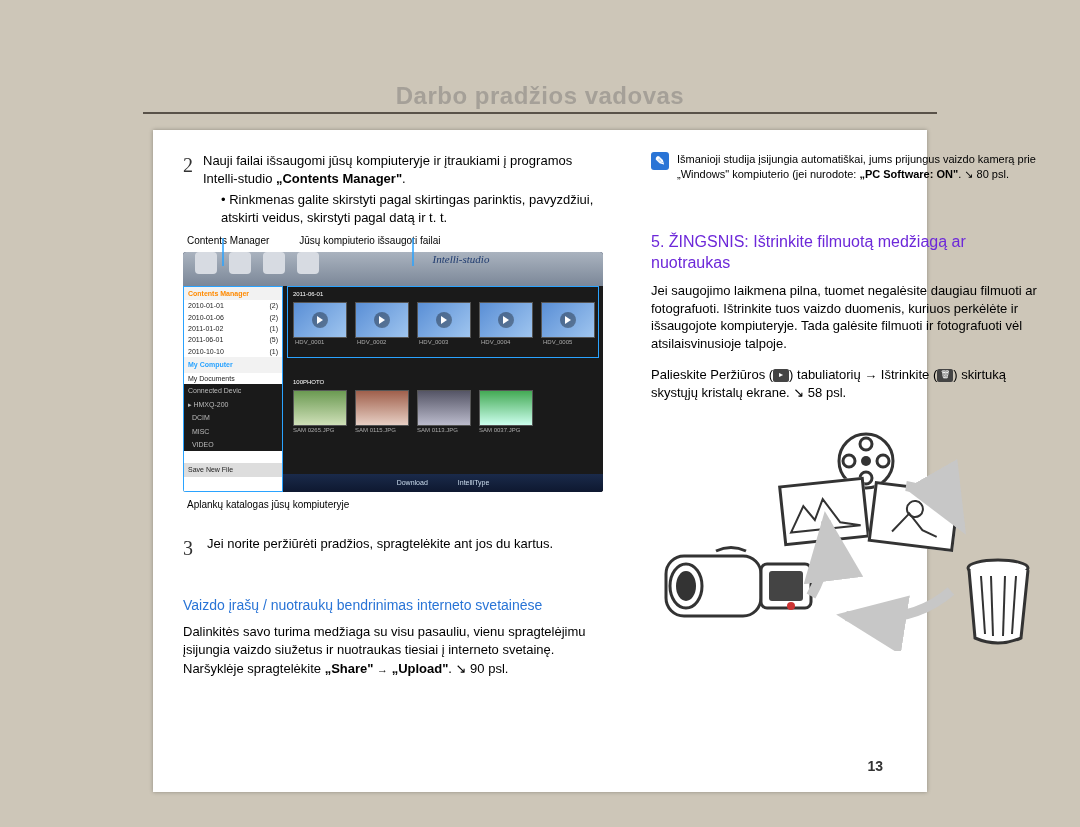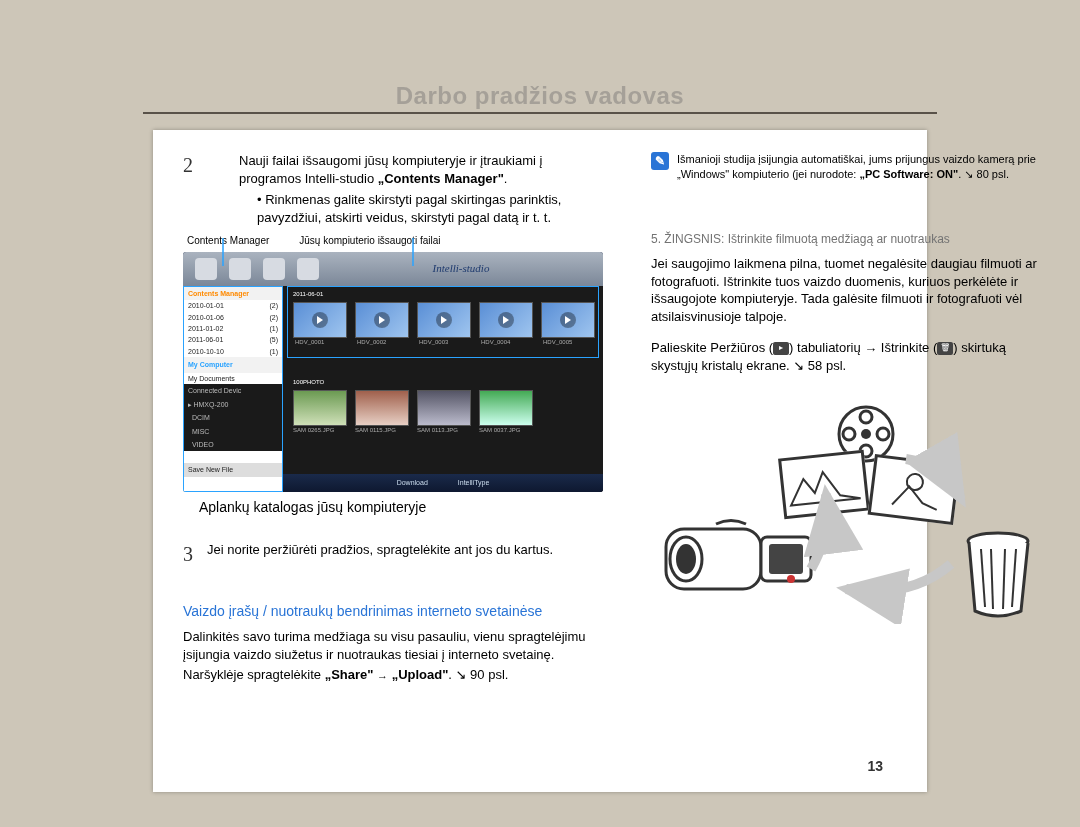--- a/index.html
+++ b/index.html
@@ -5,48 +5,48 @@
   html,body{margin:0;padding:0;background:#cdc6b8;font-family:Arial,Helvetica,sans-serif;color:#000;}
   .frame{width:904px;height:827px;margin:0 auto;position:relative;box-sizing:border-box;}
   .header{position:absolute;top:82px;left:0;right:0;text-align:center;color:#a5a098;font-weight:bold;font-size:24px;letter-spacing:0.5px;}
   .rule{position:absolute;top:112px;left:55px;right:55px;border-top:2px solid #595249;}
   .page{position:absolute;top:130px;left:65px;right:65px;bottom:35px;background:#fff;box-shadow:0 0 4px rgba(0,0,0,0.3);}
   .cols{display:flex;height:100%;}
   .col{flex:1;padding:22px 28px 20px 30px;box-sizing:border-box;font-size:13px;line-height:1.35;}
   .col-right{padding-left:20px;padding-right:30px;}
   .step-num{font-size:20px;color:#333;font-family:Georgia,serif;}
   .step-row{display:flex;gap:10px;}
-  .step-body{flex:1;margin-left:36px;}
+  .step-body{flex:1;}
   .bullet{margin-left:18px;margin-top:4px;}
   .bullet::before{content:"• ";}
   .captions{display:flex;gap:30px;font-size:10px;margin:8px 0 4px 4px;}
   .screenshot{margin-top:2px;margin-bottom:4px;width:420px;height:240px;position:relative;}
   .swin{position:absolute;inset:0;background:linear-gradient(#0e1d3b,#0e2a52 10%,#111 12%,#111);border-radius:3px;overflow:hidden;}
-  .swin-top{height:34px;background:linear-gradient(#aab3bf,#7b8798);display:flex;align-items:center;gap:12px;padding:0 12px;font-size:9px;color:#222;}
+  .swin-top{height:34px;background:linear-gradient(#aab3bf,#7b8798);display:flex;align-items:flex-start;gap:12px;padding:0 12px;font-size:9px;color:#222;}
   .swin-top .ti{width:22px;height:22px;background:#d7dbe2;border-radius:4px;}
   .swin-body{display:flex;height:calc(100% - 34px);}
   .swin-side{width:100px;background:#fff;border:1.5px solid #2aa3ff;box-sizing:border-box;font-size:7px;color:#222;}
   .swin-side .hd{color:#ff8a00;font-weight:bold;background:#f2f2f2;padding:2px 4px;}
   .swin-side .row{padding:1px 4px;display:flex;justify-content:space-between;}
   .swin-side .sec{color:#2aa3ff;padding:3px 4px;font-weight:bold;background:#f2f2f2;}
   .swin-side .dark{background:#1a1a1a;color:#bbb;padding:2px 4px;}
   .swin-main{flex:1;background:#1a1a1a;position:relative;}
   .thumb{position:absolute;width:52px;height:34px;background:linear-gradient(135deg,#5a8fd6,#9fc5ef);border:1px solid #555;}
   .play-dot{position:absolute;inset:0;display:flex;align-items:center;justify-content:center;}
   .play-dot::after{content:"";width:16px;height:16px;border-radius:50%;background:rgba(0,0,0,0.35);}
   .play-dot::before{content:"";position:absolute;border-left:6px solid #fff;border-top:4px solid transparent;border-bottom:4px solid transparent;z-index:2;}
   .tlabel{position:absolute;font-size:6px;color:#aaa;}
   .cyan-box{position:absolute;border:1.5px solid #2aa3ff;background:transparent;}
-  .cap2{font-size:14px;margin-top:6px;margin-left:16px;}
+  .cap2{font-size:10px;margin-top:6px;margin-left:4px;}
   .step3{margin-top:24px;display:flex;gap:14px;}
   .subhead{color:#2974d6;font-size:14px;margin-top:34px;margin-bottom:8px;}
   .arrow-glyph{font-size:11px;}
   .noteicon{width:18px;height:18px;background:#2974d6;border-radius:3px;color:#fff;display:inline-flex;align-items:center;justify-content:center;font-size:12px;font-weight:bold;flex-shrink:0;}
   .note-row{display:flex;gap:8px;font-size:11px;line-height:1.4;}
-  .h-blue{color:#737373;font-size:12px;margin-top:48px;margin-bottom:8px;}
+  .h-blue{color:#6d28d9;font-size:16px;margin-top:48px;margin-bottom:8px;}
   .iconbox{display:inline-flex;width:16px;height:13px;background:#444;border-radius:2px;vertical-align:middle;align-items:center;justify-content:center;color:#fff;font-size:8px;}
   .diagram{margin-top:30px;width:390px;height:220px;position:relative;}
   .film-reel{position:absolute;top:0;left:185px;width:60px;height:60px;}
   .photo{position:absolute;width:80px;height:55px;border:3px solid #333;background:#fff;}
   .camcorder{position:absolute;left:10px;bottom:20px;width:165px;height:95px;}
   .trash{position:absolute;right:5px;bottom:5px;width:75px;height:90px;}
   .pgnum{position:absolute;bottom:18px;right:44px;font-size:14px;font-weight:bold;color:#333;}
 </style>
 </head>
 <body>

